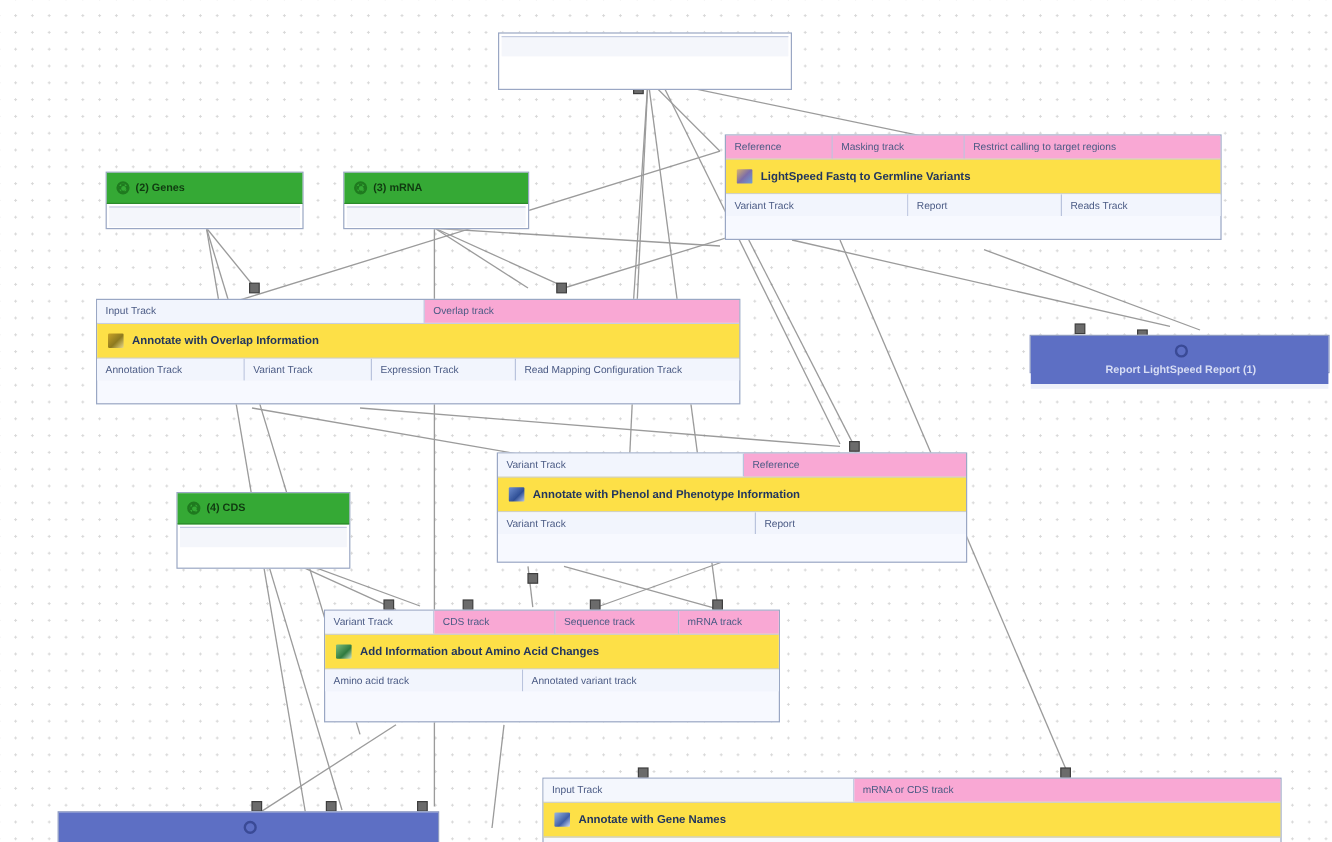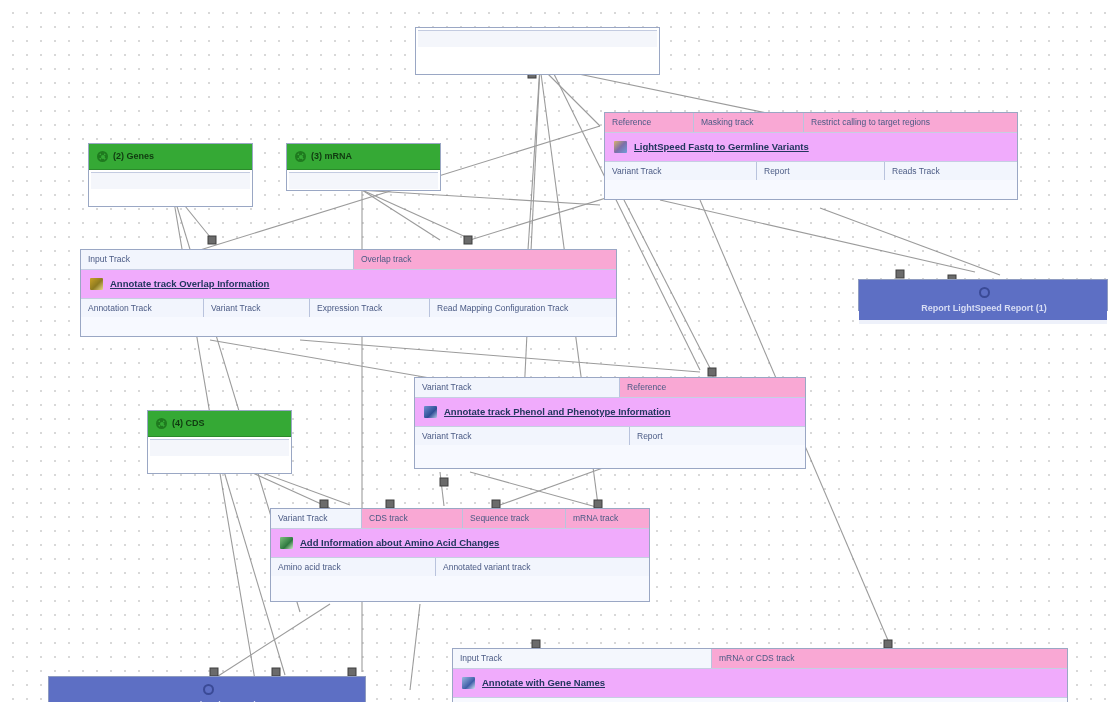--- a/index.html
+++ b/index.html
@@ -101,27 +101,27 @@
     line-height:1;
     white-space:nowrap;
     overflow:hidden;
     background:#f2f5fd;
     border-right:1px solid #b9c3dd;
     display:flex;align-items:center;
   }
   .port:last-child{border-right:none;}
   .port.lav{background:#f9a8d4;}
   .title{
-    display:flex;align-items:flex-start;gap:7px;
+    display:flex;align-items:flex-end;gap:7px;
     font-size:9.5px;font-weight:bold;color:#22365e;
     padding:8px 8px 8px 9px;
-    background:#f0abfc;
+    background:#fde047;
     border-top:1px solid #c6cee2;
     border-bottom:1px solid #c6cee2;
-    white-space:nowrap;overflow:hidden;text-decoration:underline;
+    white-space:nowrap;overflow:hidden;
   }
   .ticon{
     width:13px;height:12px;flex:0 0 13px;
     border-radius:1px;
     position:relative;
   }
   .ticon.olive{background:linear-gradient(135deg,#c9a227 0%,#8d7a1f 55%,#e8d98a 100%);}
   .ticon.bluec{background:linear-gradient(135deg,#6f8fd0 0%,#2f4f96 60%,#b6c6ea 100%);}
   .ticon.greenc{background:linear-gradient(135deg,#7fbf7f 0%,#2f7a3f 60%,#cfe6c9 100%);}
   .ticon.img{background:linear-gradient(135deg,#d8b36b 0%,#7d6ea8 50%,#6f9ed8 100%);}
@@ -193,21 +193,21 @@
       <rect x="348" y="668" width="8" height="8"></rect>
       <rect x="528" y="70" width="8" height="8"></rect>
       <rect x="948" y="275" width="8" height="8"></rect>
     </g>
   </svg>
 
   <div class="node inputnode" style="left:415px;top:27px;width:245px;height:48px;">
     <div class="outrow"></div>
   </div>
 
-  <div class="node inputnode" style="left:88px;top:143px;width:165px;height:64px;">
+  <div class="node inputnode" style="left:88px;top:143px;width:165px;height:48px;">
     <div class="bar">
       <span class="gearicon"></span>
       <span>(2) Genes</span>
     </div>
     <div class="outrow"></div>
   </div>
 
   <div class="node inputnode" style="left:286px;top:143px;width:155px;height:48px;">
     <div class="bar">
       <span class="gearicon"></span>
@@ -241,21 +241,21 @@
     </div>
   </div>
 
   <div class="node module" style="left:80px;top:249px;width:537px;height:88px;">
     <div class="portrow">
       <div class="port" style="width:273px;background:#f2f5fd;">Input Track</div>
       <div class="port lav" style="flex:1;">Overlap track</div>
     </div>
     <div class="title">
       <span class="ticon olive"></span>
-      <span>Annotate track Overlap Information</span>
+      <span>Annotate with Overlap Information</span>
     </div>
     <div class="outrow-module">
       <div class="port" style="width:123px;">Annotation Track</div>
       <div class="port" style="width:106px;">Variant Track</div>
       <div class="port" style="width:120px;">Expression Track</div>
       <div class="port" style="flex:1;">Read Mapping Configuration Track</div>
     </div>
   </div>
 
   <div class="node outputnode" style="left:858px;top:279px;width:250px;height:32px;">
@@ -266,21 +266,21 @@
     <div class="underline"></div>
   </div>
 
   <div class="node module" style="left:414px;top:377px;width:392px;height:92px;">
     <div class="portrow">
       <div class="port" style="width:205px;background:#f2f5fd;">Variant Track</div>
       <div class="port lav" style="flex:1;">Reference</div>
     </div>
     <div class="title">
       <span class="ticon bluec"></span>
-      <span>Annotate track Phenol and Phenotype Information</span>
+      <span>Annotate with Phenol and Phenotype Information</span>
     </div>
     <div class="outrow-module">
       <div class="port" style="width:215px;">Variant Track</div>
       <div class="port" style="flex:1;">Report</div>
     </div>
   </div>
 
   <div class="node module" style="left:270px;top:508px;width:380px;height:94px;">
     <div class="portrow">
       <div class="port" style="width:91px;background:#f2f5fd;">Variant Track</div>

